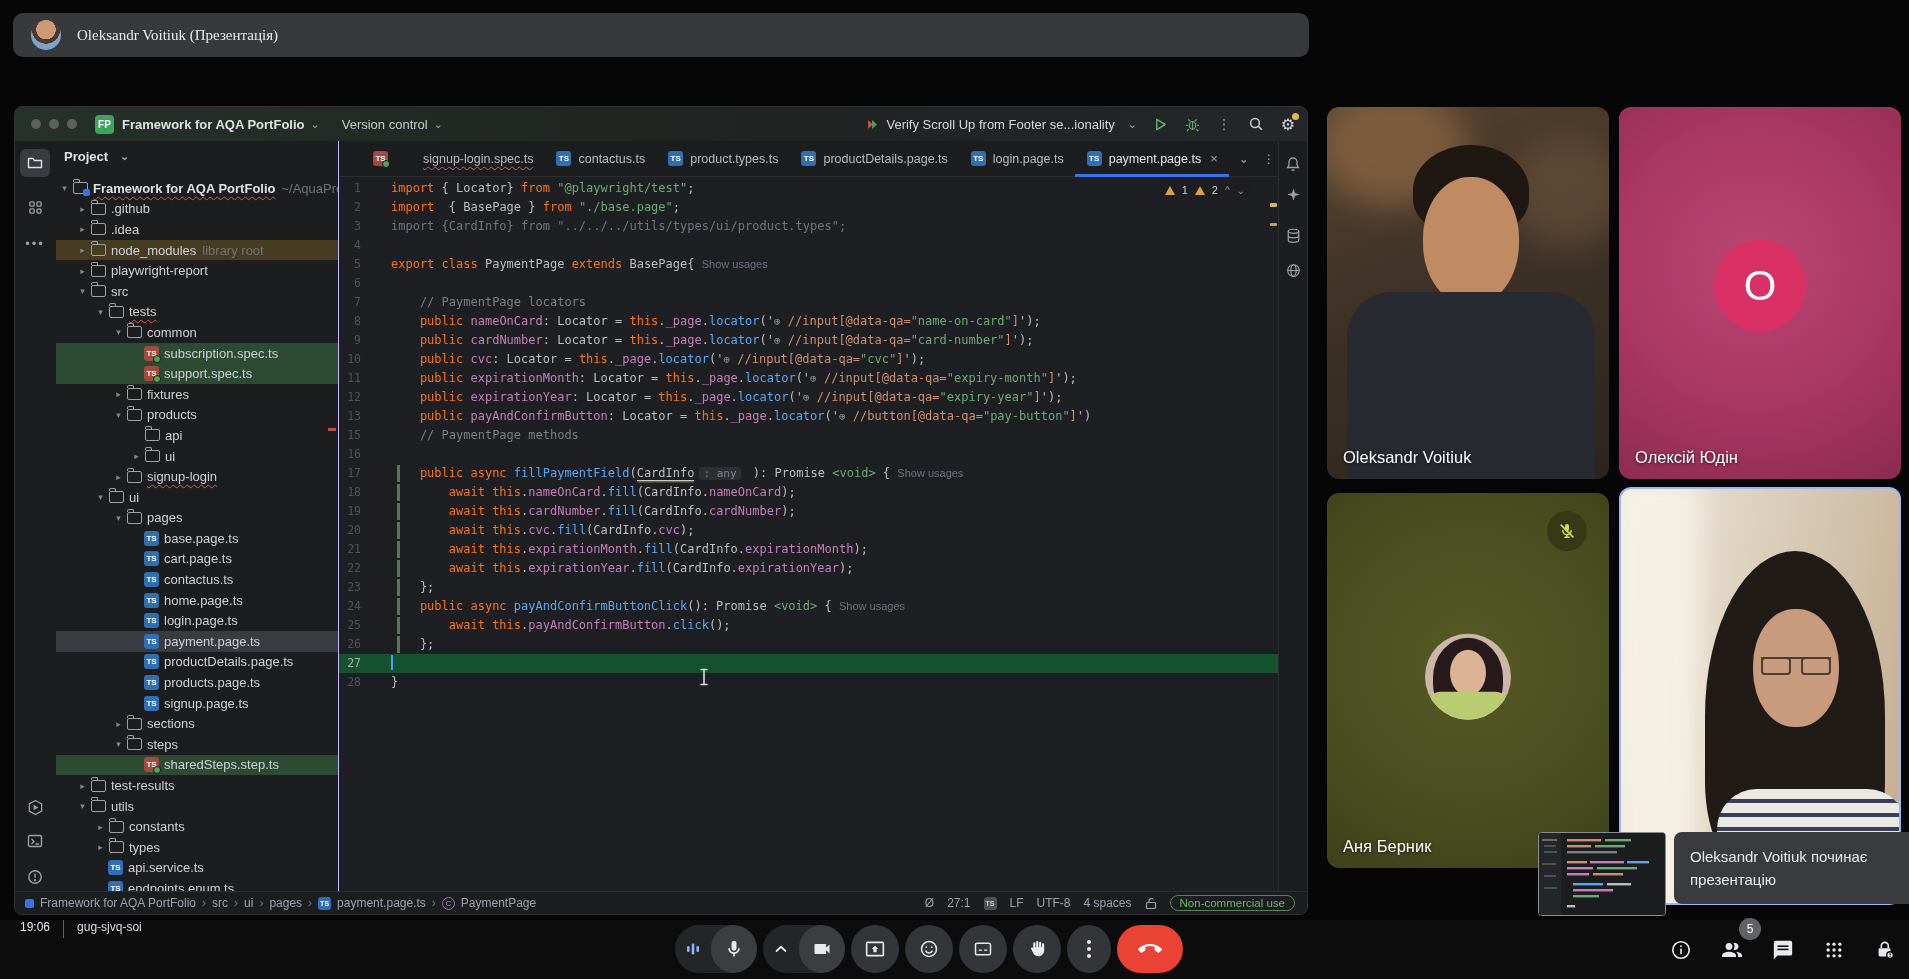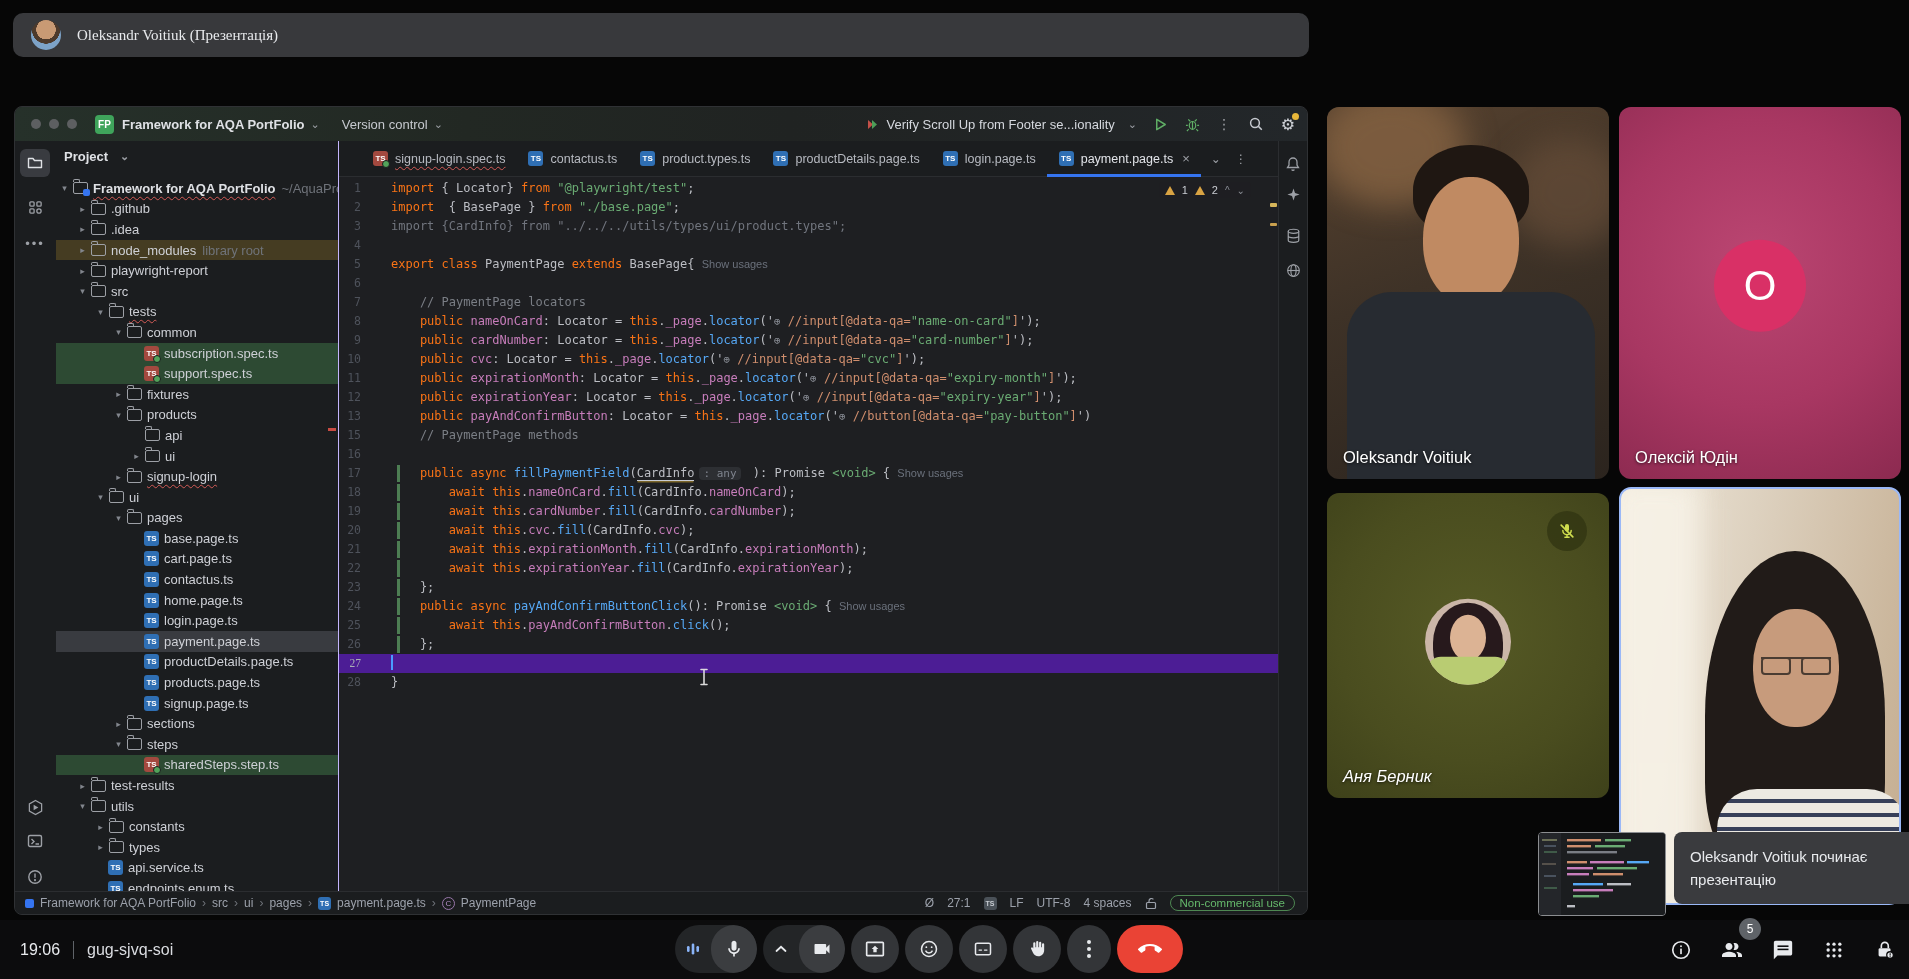--- a/index.html
+++ b/index.html
@@ -44,21 +44,21 @@
     font-size:13px;font-weight:600;color:#dfe1e5;}
   #tree{position:absolute;left:0;top:37px;right:0;}
   .trow{height:20.6px;display:flex;align-items:center;font-size:13px;color:#ced0d6;white-space:nowrap;}
   .trow .chv{width:13px;font-size:9px;color:#82868d;text-align:center;flex:none;}
   .trow .lbl{margin-left:5px;}
   .trow.hl-sel{background:#393b40;}
   .trow.hl-green{background:#2d4a33;}
   .trow.hl-olive{background:#453c22;}
   .trow .sfx{color:#6f737a;margin-left:6px;}
   .trow.rootrow .lbl{font-weight:bold;color:#dfe1e5;}
-  .squig{text-decoration:underline wavy #d35b56 1px;text-underline-offset:3px;}
+  .squig{text-decoration:underline wavy #d35b56 1px;text-underline-offset:3px;margin-left:28px;}
   .fold{width:13px;height:10px;border:1.5px solid #9da0a6;border-radius:2px;position:relative;flex:none;margin-left:2px;}
   .fold:before{content:"";position:absolute;left:-1.5px;top:-4px;width:5px;height:2px;
     border:1.5px solid #9da0a6;border-bottom:none;border-radius:2px 2px 0 0;}
   .fold.rooted:after{content:"";position:absolute;right:-3px;bottom:-3px;width:7px;height:7px;
     background:#3574f0;border-radius:2px;}
   .tsq{width:15px;height:15px;border-radius:3px;background:#2f6fb4;color:#fff;font-size:8px;
     font-weight:bold;display:flex;align-items:center;justify-content:center;flex:none;position:relative;margin-left:1px;}
   .tsq.spec{background:#a3493f;}
   .tsq.spec:after{content:"";position:absolute;right:-2px;bottom:-2px;width:6px;height:6px;
     border-radius:50%;background:#52a35a;border:1px solid #1b1d1f;}
@@ -71,21 +71,21 @@
   .tab .tlabel{font-size:12.5px;color:#b7bac1;}
   .tab.active .tlabel{color:#e2e4e9;}
   .tab.active:after{content:"";position:absolute;left:0;right:0;bottom:-1px;height:3px;background:#3574f0;}
   .tab .tclose{color:#9da0a6;font-size:13px;margin-left:2px;}
   .tab-extra{display:flex;align-items:center;gap:14px;margin-left:10px;color:#9da0a6;font-size:12px;}
   #code{position:absolute;left:0;top:36px;right:0;bottom:0;padding-top:2px;
     font-family:"DejaVu Sans Mono","Liberation Mono",monospace;font-size:12px;}
   .line{height:19px;line-height:19px;display:flex;position:relative;white-space:pre;}
   .line .ln{width:22px;text-align:right;color:#4e525b;flex:none;font-size:11.5px;}
   .line .codetxt{margin-left:30px;position:relative;}
-  .line.caret-line{background:#4c1d95;font-family:Liberation Serif, serif;}
+  .line.caret-line{background:#14532d;}
   .line.caret-line .ln{color:#a9adb6;}
   .line.changed:before{content:"";position:absolute;left:58px;top:1px;bottom:1px;width:3px;background:#4d7d53;}
   .caret{display:inline-block;width:2px;height:15px;background:#4a9bff;vertical-align:-3px;margin-right:-2px;}
   .seg-k{color:#f97316;} .seg-p{color:#bcbec4;} .seg-s{color:#6aab73;} .seg-x{color:#cf8e6d;}
   .seg-f{color:#c77dbb;} .seg-m{color:#56a8f5;} .seg-c{color:#7a7e85;} .seg-d{color:#71757e;}
   .seg-h{color:#6b717c;font-size:11px;font-family:"Liberation Sans",sans-serif;}
   .seg-g{color:#8a8e96;font-size:11px;}
   .seg-u{color:#bcbec4;border-bottom:1px solid #c8cbd2;box-shadow:0 2px 0 -0.5px rgba(200,160,50,.55);}
   .seg-b{color:#7e838d;background:#2d2f33;border-radius:4px;font-size:11px;padding:0 4px;margin:0 5px;}
   #insp-widget{position:absolute;right:28px;top:41px;display:flex;align-items:center;gap:7px;
@@ -122,22 +122,22 @@
   #t1 .b1{left:-10px;top:-20px;width:150px;height:120px;background:#8a6644;opacity:.75;}
   #t1 .b2{right:-20px;top:30px;width:120px;height:110px;background:#6d523c;opacity:.6;}
   #t1 .hair{position:absolute;left:86px;top:38px;width:116px;height:90px;border-radius:50% 50% 40% 40%;background:#1f1712;}
   #t1 .face{position:absolute;left:96px;top:70px;width:96px;height:128px;border-radius:48%;background:#c08a62;}
   #t1 .torso{position:absolute;left:20px;top:185px;width:248px;height:200px;border-radius:45px 45px 0 0;background:#272b31;}
   #t2{left:1619px;top:107px;width:282px;height:372px;
       background:radial-gradient(circle at 48% 42%,#bb4672 0%,#a83762 55%,#8c2a50 100%);}
   #t2 .big-avatar{position:absolute;left:50%;top:50%;transform:translate(-50%,-58%);width:92px;height:92px;
       border-radius:50%;background:#d93066;display:flex;align-items:center;justify-content:center;
       font-size:42px;color:#fff;}
-  #t3{left:1327px;top:493px;width:282px;height:305px;
-      background:radial-gradient(circle at 50% 45%,#565a25 0%,#4a4d1f 60%,#3e411a 100%);font-style:italic;}
+  #t3{left:1327px;top:493px;width:282px;height:375px;
+      background:radial-gradient(circle at 50% 45%,#565a25 0%,#4a4d1f 60%,#3e411a 100%);}
   #t3 .pavatar{position:absolute;left:50%;top:50%;transform:translate(-50%,-55%);width:86px;height:86px;
       border-radius:50%;overflow:hidden;background:#cbb6a8;}
   #t3 .pa-hair{position:absolute;left:8px;top:4px;width:70px;height:80px;border-radius:50% 50% 42% 42%;background:#27191c;}
   #t3 .pa-face{position:absolute;left:25px;top:16px;width:36px;height:46px;border-radius:50%;background:#dcb394;}
   #t3 .pa-jacket{position:absolute;left:2px;top:58px;width:82px;height:30px;border-radius:14px 14px 0 0;background:#b9cc72;}
   .mute-badge{position:absolute;right:22px;top:18px;width:40px;height:40px;border-radius:50%;
       background:rgba(48,52,18,.75);display:flex;align-items:center;justify-content:center;z-index:6;}
   #t4{left:1619px;top:487px;width:282px;height:418px;border:2px solid #9ab8f7;box-sizing:border-box;
       background:linear-gradient(100deg,#efe8da 0%,#ddd1bf 40%,#c4ad90 100%);}
   #t4 .winlight{position:absolute;left:-10px;top:-10px;width:90px;height:440px;background:#f7f2e7;
@@ -151,21 +151,21 @@
       background:repeating-linear-gradient(180deg,#ece9e2 0 10px,#37405a 10px 14px);}
   
   #notif{position:absolute;left:1538px;top:832px;display:flex;gap:8px;align-items:flex-start;z-index:20;}
   #notif .thumb{width:126px;height:82px;border:1px solid #8b8d90;border-radius:4px;background:#17181b;overflow:hidden;flex:none;}
   #notif .nbox{background:#3a3b3e;border-radius:8px;padding:13px 16px;width:212px;
       font-size:15px;line-height:23px;color:#e8eaed;}
   #badge5{position:absolute;left:1739px;top:918px;width:22px;height:22px;border-radius:50%;background:#5f6368;
       color:#fff;font-size:12px;display:flex;align-items:center;justify-content:center;z-index:30;}
   
   .bottombar{position:absolute;left:0;bottom:0;width:1909px;height:59px;background:#0c0c0d;}
-  .bar-left{position:absolute;left:20px;top:0;height:59px;display:flex;align-items:center;gap:13px;font-size:16px;}
+  .bar-left{position:absolute;left:20px;top:0;height:59px;display:flex;align-items:flex-start;gap:13px;font-size:12px;}
   .vdiv{width:1px;height:18px;background:#5f6368;}
   #mcode{color:#dadce0;}
   .bar-center{position:absolute;left:675px;top:5px;display:flex;align-items:center;gap:6px;}
   .ctl-pill{height:48px;border-radius:24px;display:flex;align-items:center;overflow:hidden;background:#232527;}
   .ctl-pill .segL{width:36px;height:48px;display:flex;align-items:center;justify-content:center;}
   .ctl-pill .segR{width:46px;height:48px;border-radius:24px;background:#3b3d40;display:flex;align-items:center;justify-content:center;}
   .ctl-btn{width:48px;height:48px;border-radius:50%;background:#333538;display:flex;align-items:center;justify-content:center;}
   .ctl-btn.small{width:44px;}
   .ctl-end{width:66px;height:48px;border-radius:24px;background:#ea4335;display:flex;align-items:center;justify-content:center;}
   .bar-right{position:absolute;right:12px;top:0;height:59px;display:flex;align-items:center;gap:27px;}

